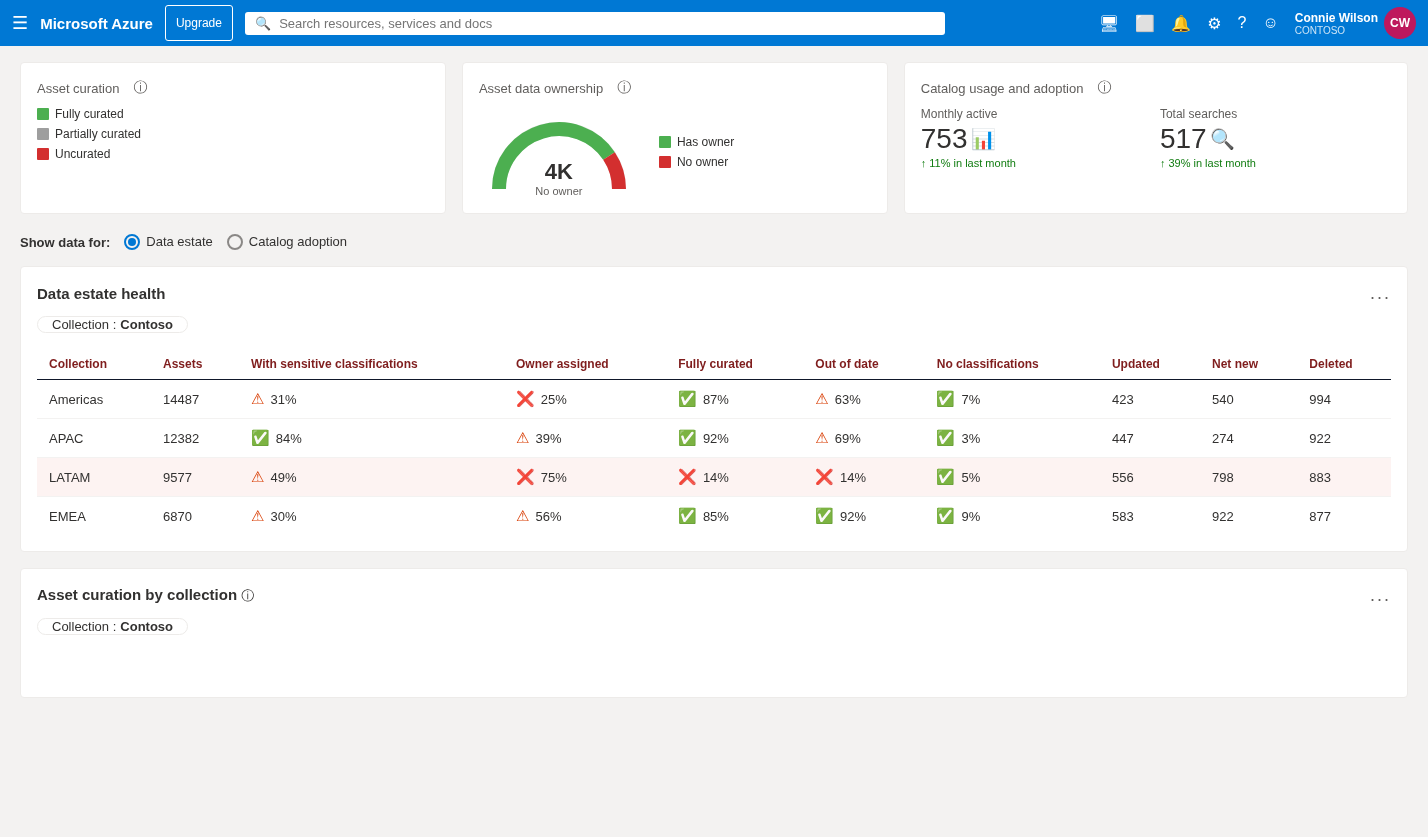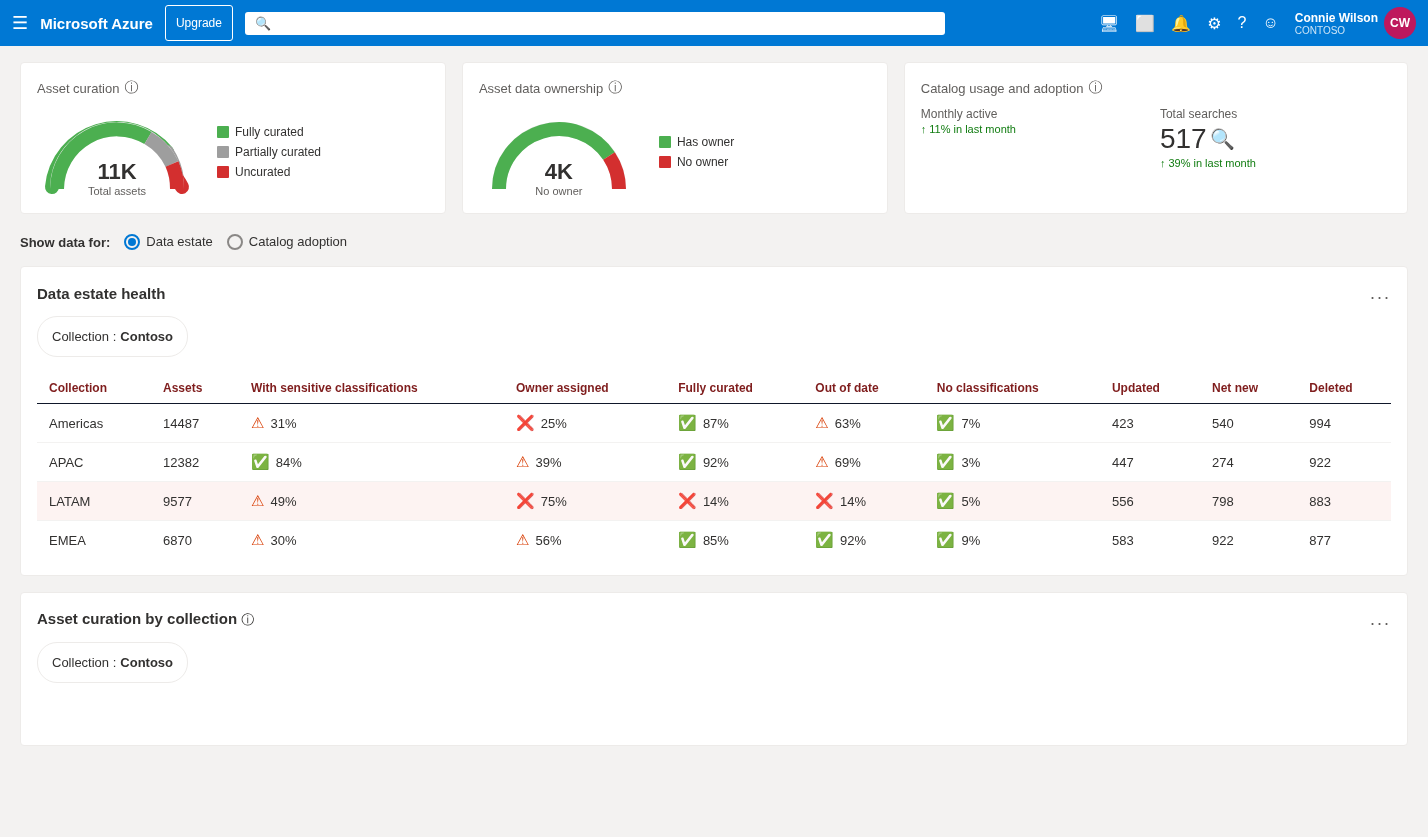--- a/index.html
+++ b/index.html
@@ -47,21 +47,21 @@
     .topnav-user { display: flex; align-items: center; gap: 6px; color: #fff; font-size: 12px; }
     .topnav-avatar { width: 32px; height: 32px; border-radius: 50%; background: #be185d; display: flex; align-items: center; justify-content: center; color: #fff; font-size: 12px; font-weight: 600; }
 
     
     .main { padding: 16px 20px; }
 
     
     .top-cards { display: flex; gap: 16px; margin-bottom: 20px; }
     .card { background: #fff; border: 1px solid #edebe9; border-radius: 4px; padding: 16px; }
     .card-lg { flex: 1; }
-    .card-title { font-size: 13px; color: #605e5c; margin-bottom: 10px; display: flex; align-items: center; gap: 5px; }
+    .card-title { font-size: 13px; color: #605e5c; margin-bottom: 10px; display: flex; align-items: center; gap: 14px; }
     .card-title .info-icon { color: #605e5c; font-size: 14px; }
 
     
     .gauge-container { display: flex; align-items: center; gap: 20px; }
     .gauge-wrapper { position: relative; width: 160px; height: 90px; }
     .gauge-svg { width: 160px; height: 90px; }
     .gauge-label { position: absolute; bottom: 0; left: 50%; transform: translateX(-50%); text-align: center; }
     .gauge-num { font-size: 22px; font-weight: 600; color: #323130; }
     .gauge-sub { font-size: 11px; color: #605e5c; }
     .gauge-legend { display: flex; flex-direction: column; gap: 6px; }
@@ -85,21 +85,21 @@
     .radio-filled { width: 8px; height: 8px; border-radius: 50%; background: #0078d4; }
     .radio-empty { width: 16px; height: 16px; border-radius: 50%; border: 2px solid #8a8886; }
 
     
     .section-card { background: #fff; border: 1px solid #edebe9; border-radius: 4px; padding: 16px; margin-bottom: 16px; }
     .section-header { display: flex; justify-content: space-between; align-items: center; margin-bottom: 12px; }
     .section-title { font-size: 15px; font-weight: 600; color: #323130; }
     .section-more { color: #605e5c; font-size: 18px; cursor: pointer; letter-spacing: 2px; }
 
     
-    .collection-tag { display: inline-flex; align-items: center; border: 1px solid #edebe9; border-radius: 20px; padding: 12px 14px; font-size: 13px; margin-bottom: 16px; cursor: pointer; }
+    .collection-tag { display: inline-flex; align-items: center; border: 1px solid #edebe9; border-radius: 20px; padding: 0 14px; font-size: 13px; margin-bottom: 16px; cursor: pointer; }
     .collection-tag strong { margin-left: 4px; }
 
     
     .data-table { width: 100%; border-collapse: collapse; }
     .data-table th { text-align: left; font-weight: 600; font-size: 12px; color: #7f1d1d; padding: 8px 12px; border-bottom: 1px solid #0f172a; }
     .data-table td { padding: 10px 12px; font-size: 13px; color: #323130; border-bottom: 1px solid #f3f2f1; }
     .data-table tr:last-child td { border-bottom: none; }
 
     
     .status-cell { display: flex; align-items: center; gap: 6px; }
@@ -112,20 +112,21 @@
   </style>
 </head>
 <body>
 
 <nav class="topnav">
   <span class="topnav-hamburger">☰</span>
   <span class="topnav-title">Microsoft Azure</span>
   <button class="topnav-upgrade">Upgrade</button>
   <div class="topnav-search">
     <span>🔍</span>
+    <input type="text" placeholder="Search resources, services and docs" style="">
   </div>
   <div class="topnav-icons">
     <span>🖥</span>
     <span>⬜</span>
     <span>🔔</span>
     <span>⚙</span>
     <span>?</span>
     <span>☺</span>
     <div class="topnav-user">
       <div>
@@ -140,43 +141,20 @@
 <div class="main">
 
   <div class="top-cards">
 
     <div class="card card-lg">
       <div class="card-title">
         <span>Asset curation</span>
         <span class="info-icon">ⓘ</span>
       </div>
       <div class="gauge-container">
-        <div class="gauge-wrapper">
-          <svg class="gauge-svg" viewBox="0 0 160 90">
-
-            <path d="M 15 80 A 65 65 0 0 1 130 45" fill="none" stroke="#4caf50" stroke-width="14" stroke-linecap="round"></path>
-
-            <path d="M 130 45 A 65 65 0 0 1 140 72" fill="none" stroke="#9e9e9e" stroke-width="14" stroke-linecap="round"></path>
-
-            <path d="M 140 72 A 65 65 0 0 1 145 80" fill="none" stroke="#d32f2f" stroke-width="14" stroke-linecap="round"></path>
-
-          </svg>
-          
-          <svg style="position:absolute;top:0;left:0;" width="160" height="90" viewBox="0 0 160 90">
-
-            <path d="M 20 82 A 60 60 0 0 1 140 82" fill="none" stroke="#e8e8e8" stroke-width="14"></path>
-            <path d="M 20 82 A 60 60 0 0 1 111 31" fill="none" stroke="#4caf50" stroke-width="14" stroke-linecap="butt"></path>
-            <path d="M 111 31 A 60 60 0 0 1 135 57" fill="none" stroke="#9e9e9e" stroke-width="14" stroke-linecap="butt"></path>
-            <path d="M 135 57 A 60 60 0 0 1 140 82" fill="none" stroke="#d32f2f" stroke-width="14" stroke-linecap="butt"></path>
-          </svg>
-          <div class="gauge-label">
-            <div class="gauge-num">11K</div>
-            <div class="gauge-sub">Total assets</div>
-          </div>
-        </div>
         <div class="gauge-legend">
           <div class="legend-item">
             <div class="legend-dot" style="background:#4caf50"></div>
             <span>Fully curated</span>
           </div>
           <div class="legend-item">
             <div class="legend-dot" style="background:#9e9e9e"></div>
             <span>Partially curated</span>
           </div>
           <div class="legend-item">
@@ -220,20 +198,24 @@
     </div>
 
     <div class="card stats-card">
       <div class="card-title">
         <span>Catalog usage and adoption</span>
         <span class="info-icon">ⓘ</span>
       </div>
       <div class="stats-grid">
         <div class="stat-block">
           <div class="stat-label">Monthly active</div>
+          <div class="stat-value">
+            <span>753</span>
+            <span class="stat-icon">📊</span>
+          </div>
           <div class="stat-change">↑ 11% in last month</div>
         </div>
         <div class="stat-block">
           <div class="stat-label">Total searches</div>
           <div class="stat-value">
             <span>517</span>
             <span class="stat-icon">🔍</span>
           </div>
           <div class="stat-change">↑ 39% in last month</div>
         </div>

